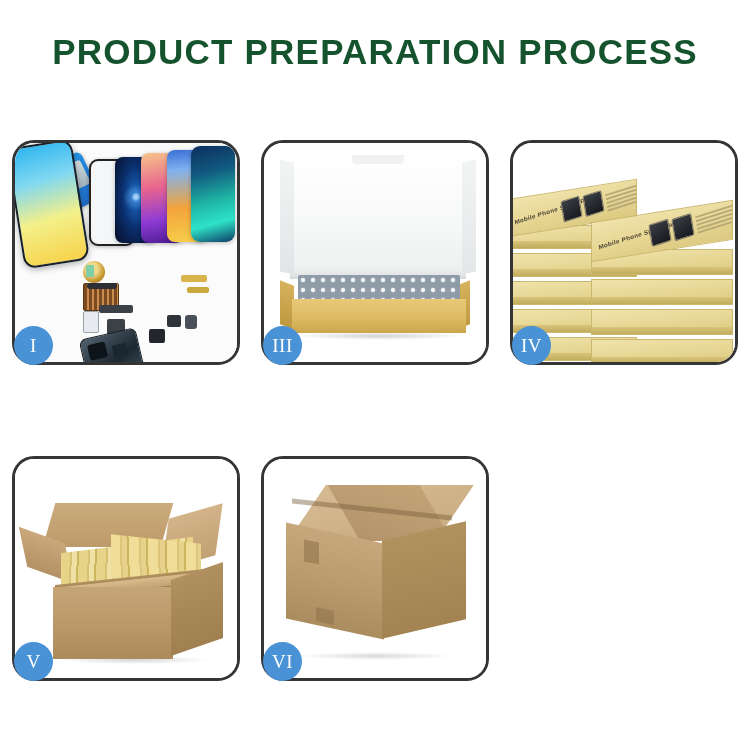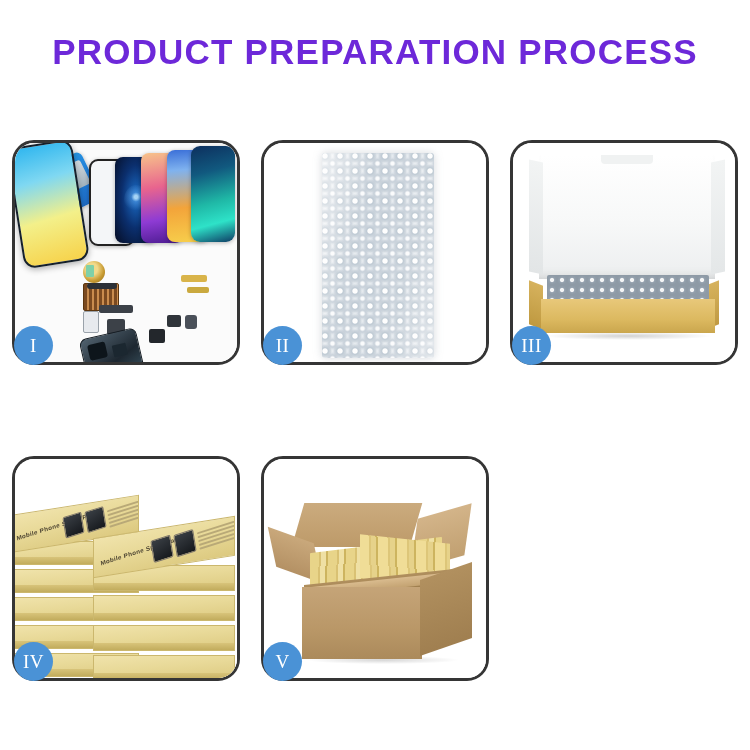--- a/index.html
+++ b/index.html
@@ -18,21 +18,21 @@
 
   
   .header {
     text-align: center;
     padding-top: 34px;
   }
   .page-title {
     font-size: 35px;
     font-weight: 700;
     letter-spacing: 1.2px;
-    color: #6d28d9;
+    color: #14532d;
     line-height: 1.05;
     white-space: nowrap;
   }
   .page-subtitle {
     margin-top: 9px;
     font-size: 14.5px;
     font-weight: 400;
     color: #1a1a1a;
     letter-spacing: .1px;
     white-space: nowrap;
@@ -432,28 +432,20 @@
         <div class="p p-sq2"></div>
         <div class="p p-sq3"></div>
         <div class="p-tray"></div>
         <div class="p-back"></div>
 
       </div>
     </div>
     <div class="badge">I</div>
   </div>
 
-  <div class="card">
-    <div class="card-media scene2">
-      <div class="bubble-pack">
-        <div class="bp-sheen"></div>
-      </div>
-    </div>
-    <div class="badge">II</div>
-  </div>
 
   <div class="card">
     <div class="card-media scene3">
       <div class="b3-shadow"></div>
       <div class="b3-lid">
         <div class="b3-lid-notch"></div>
       </div>
       <div class="b3-left"></div>
       <div class="b3-right"></div>
       <div class="b3-fill"></div>
@@ -542,14 +534,27 @@
       <div class="c5-goods"></div>
       <div class="c5-goods2"></div>
       <div class="c5-inner-rim"></div>
       <div class="c5-top-rim"></div>
       <div class="c5-front"></div>
       <div class="c5-side"></div>
     </div>
     <div class="badge">V</div>
   </div>
 
+  <div class="card">
+    <div class="card-media scene6">
+      <div class="c6-shadow"></div>
+      <div class="c6-top"></div>
+      <div class="c6-top2"></div>
+      <div class="c6-seam"></div>
+      <div class="c6-front"></div>
+      <div class="c6-side"></div>
+      <div class="c6-tape1"></div>
+      <div class="c6-tape2"></div>
+    </div>
+    <div class="badge">VI</div>
+  </div>
 
 </div>
 
 </body></html>

